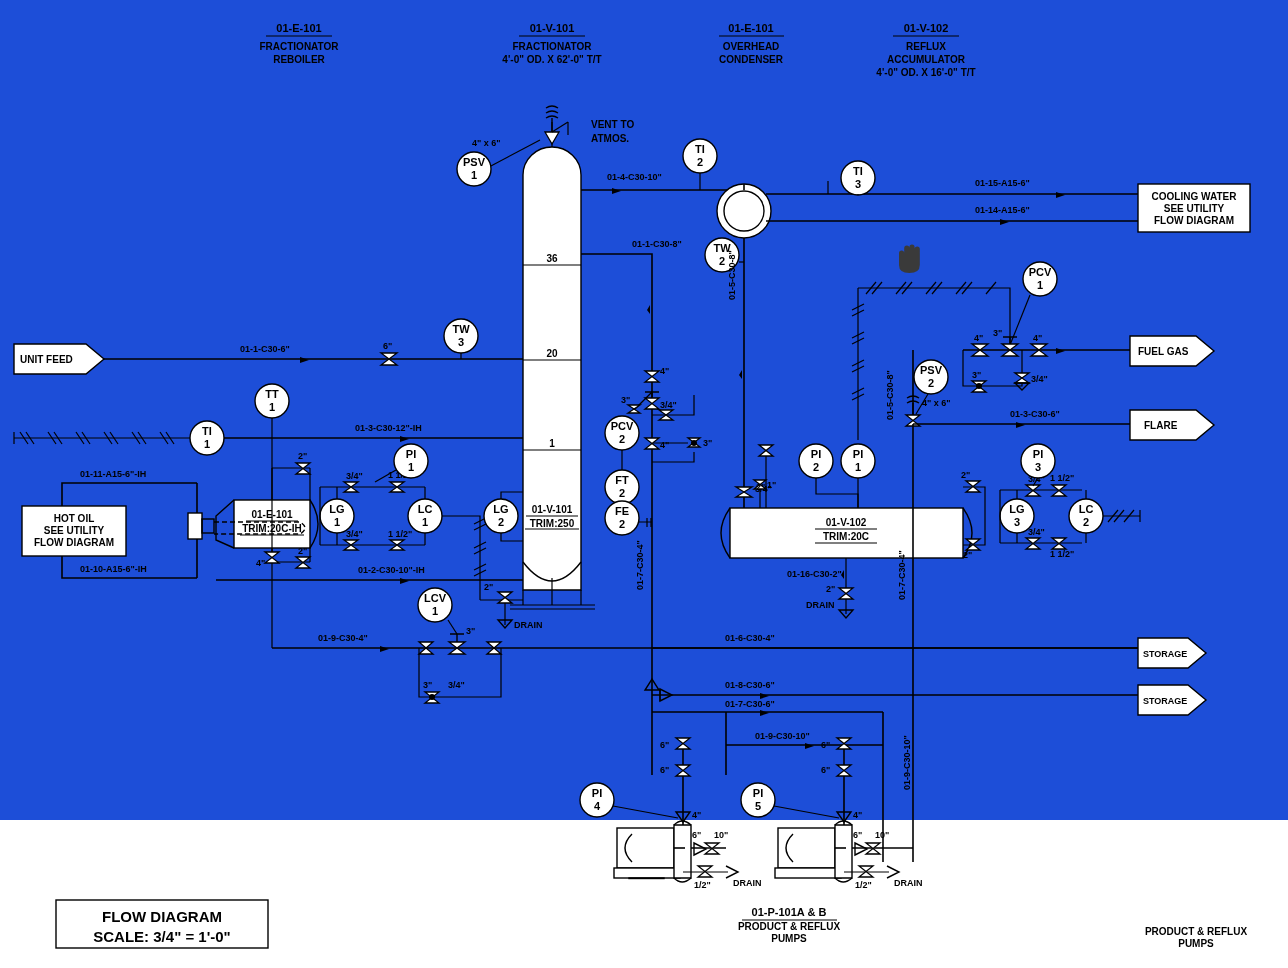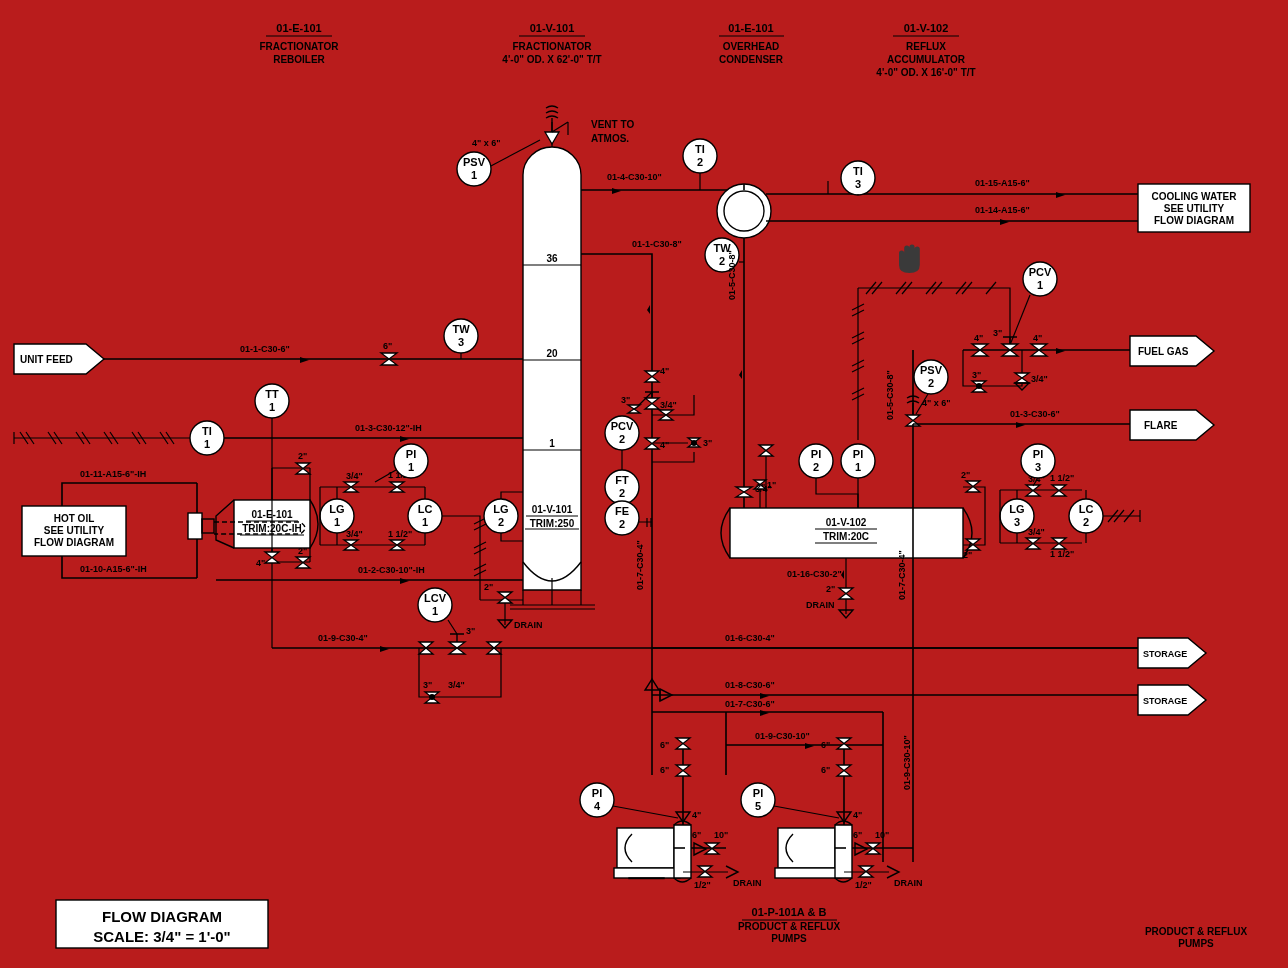--- a/index.html
+++ b/index.html
@@ -1,17 +1,17 @@
 <!DOCTYPE html>
 <html><head>
 <meta charset="utf-8">
 <style>
   html,body{margin:0;padding:0;background:#ffffff;}
   body{width:1288px;height:968px;overflow:hidden;font-family:"Liberation Sans",sans-serif;}
-  #pid{position:relative;width:1288px;height:968px;background:#b91c1c;text-decoration:underline;}
+  #pid{position:relative;width:1288px;height:820px;background:#1d4ed8;text-decoration:underline;}
   svg{position:absolute;left:0;top:0;}
   .lbl{font-family:"Liberation Sans",sans-serif;font-weight:bold;fill:#000;}
   .t8{font-size:9px;}
   .t9{font-size:10px;}
   .t10{font-size:11px;}
   .t14{font-size:15px;}
   .bub{font-size:11px;font-weight:bold;}
   .ln{stroke:#000;fill:none;}
   .w1{stroke-width:1.2;}
   .w15{stroke-width:1.6;}

